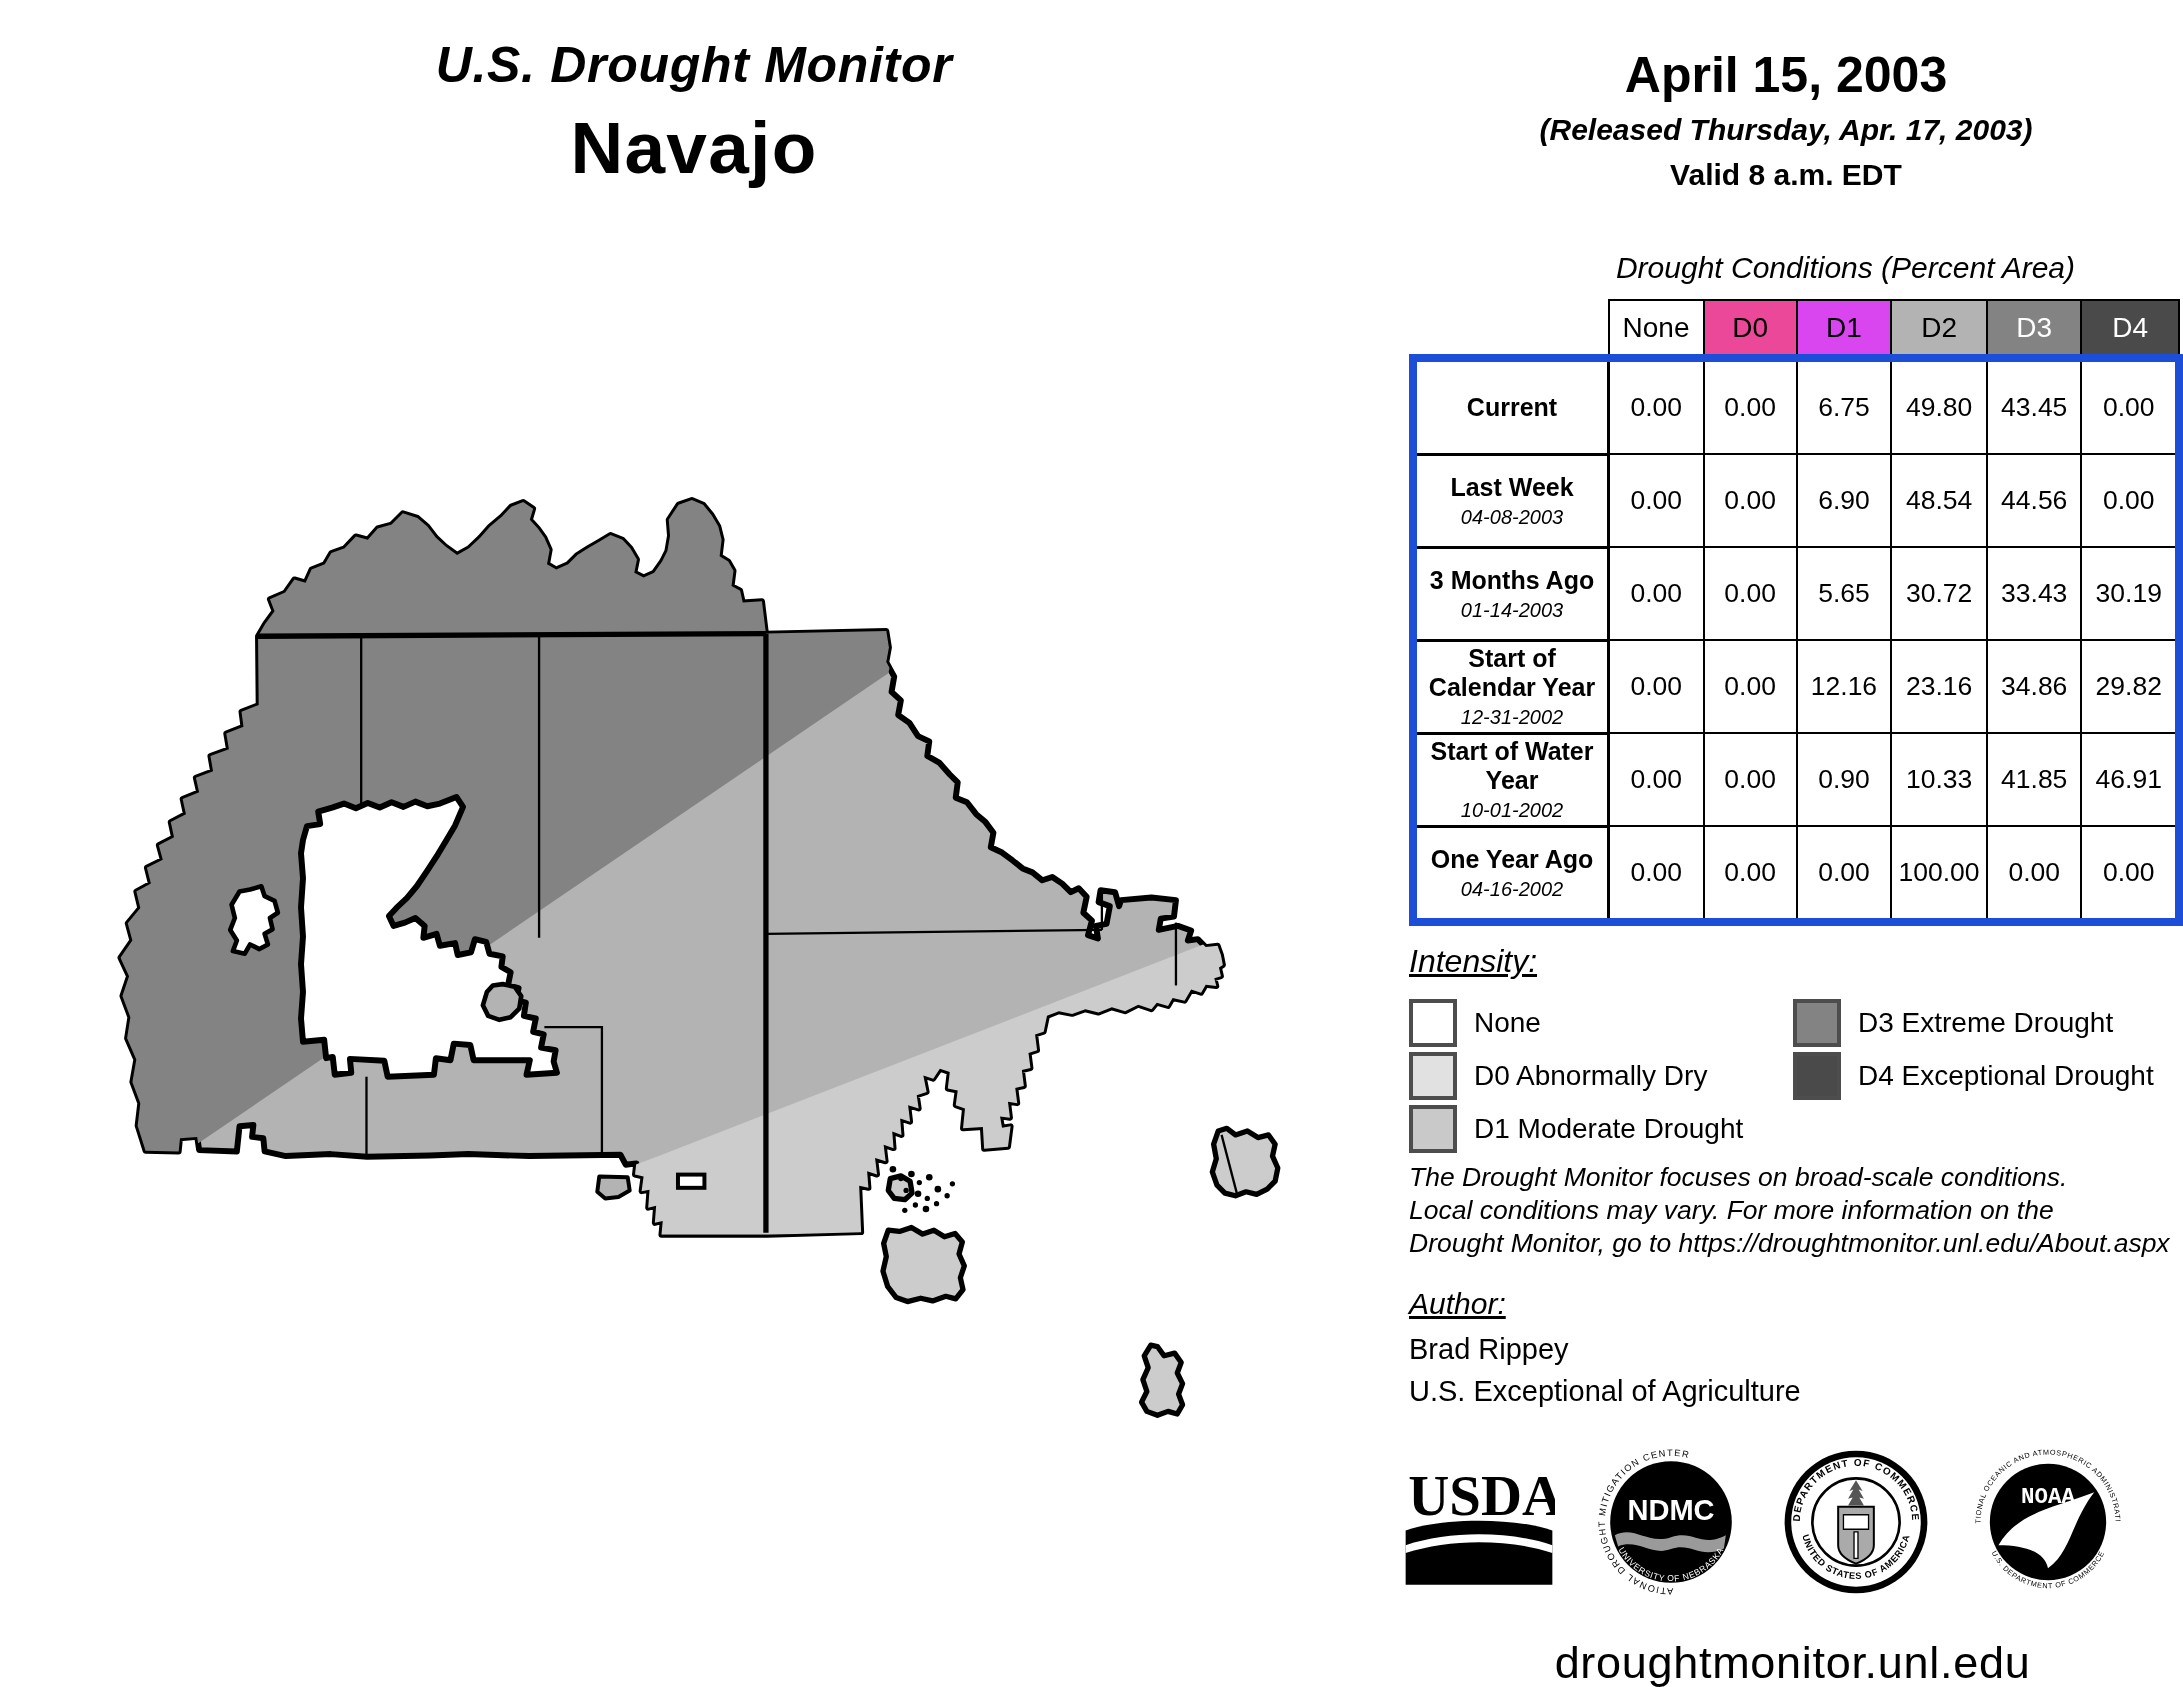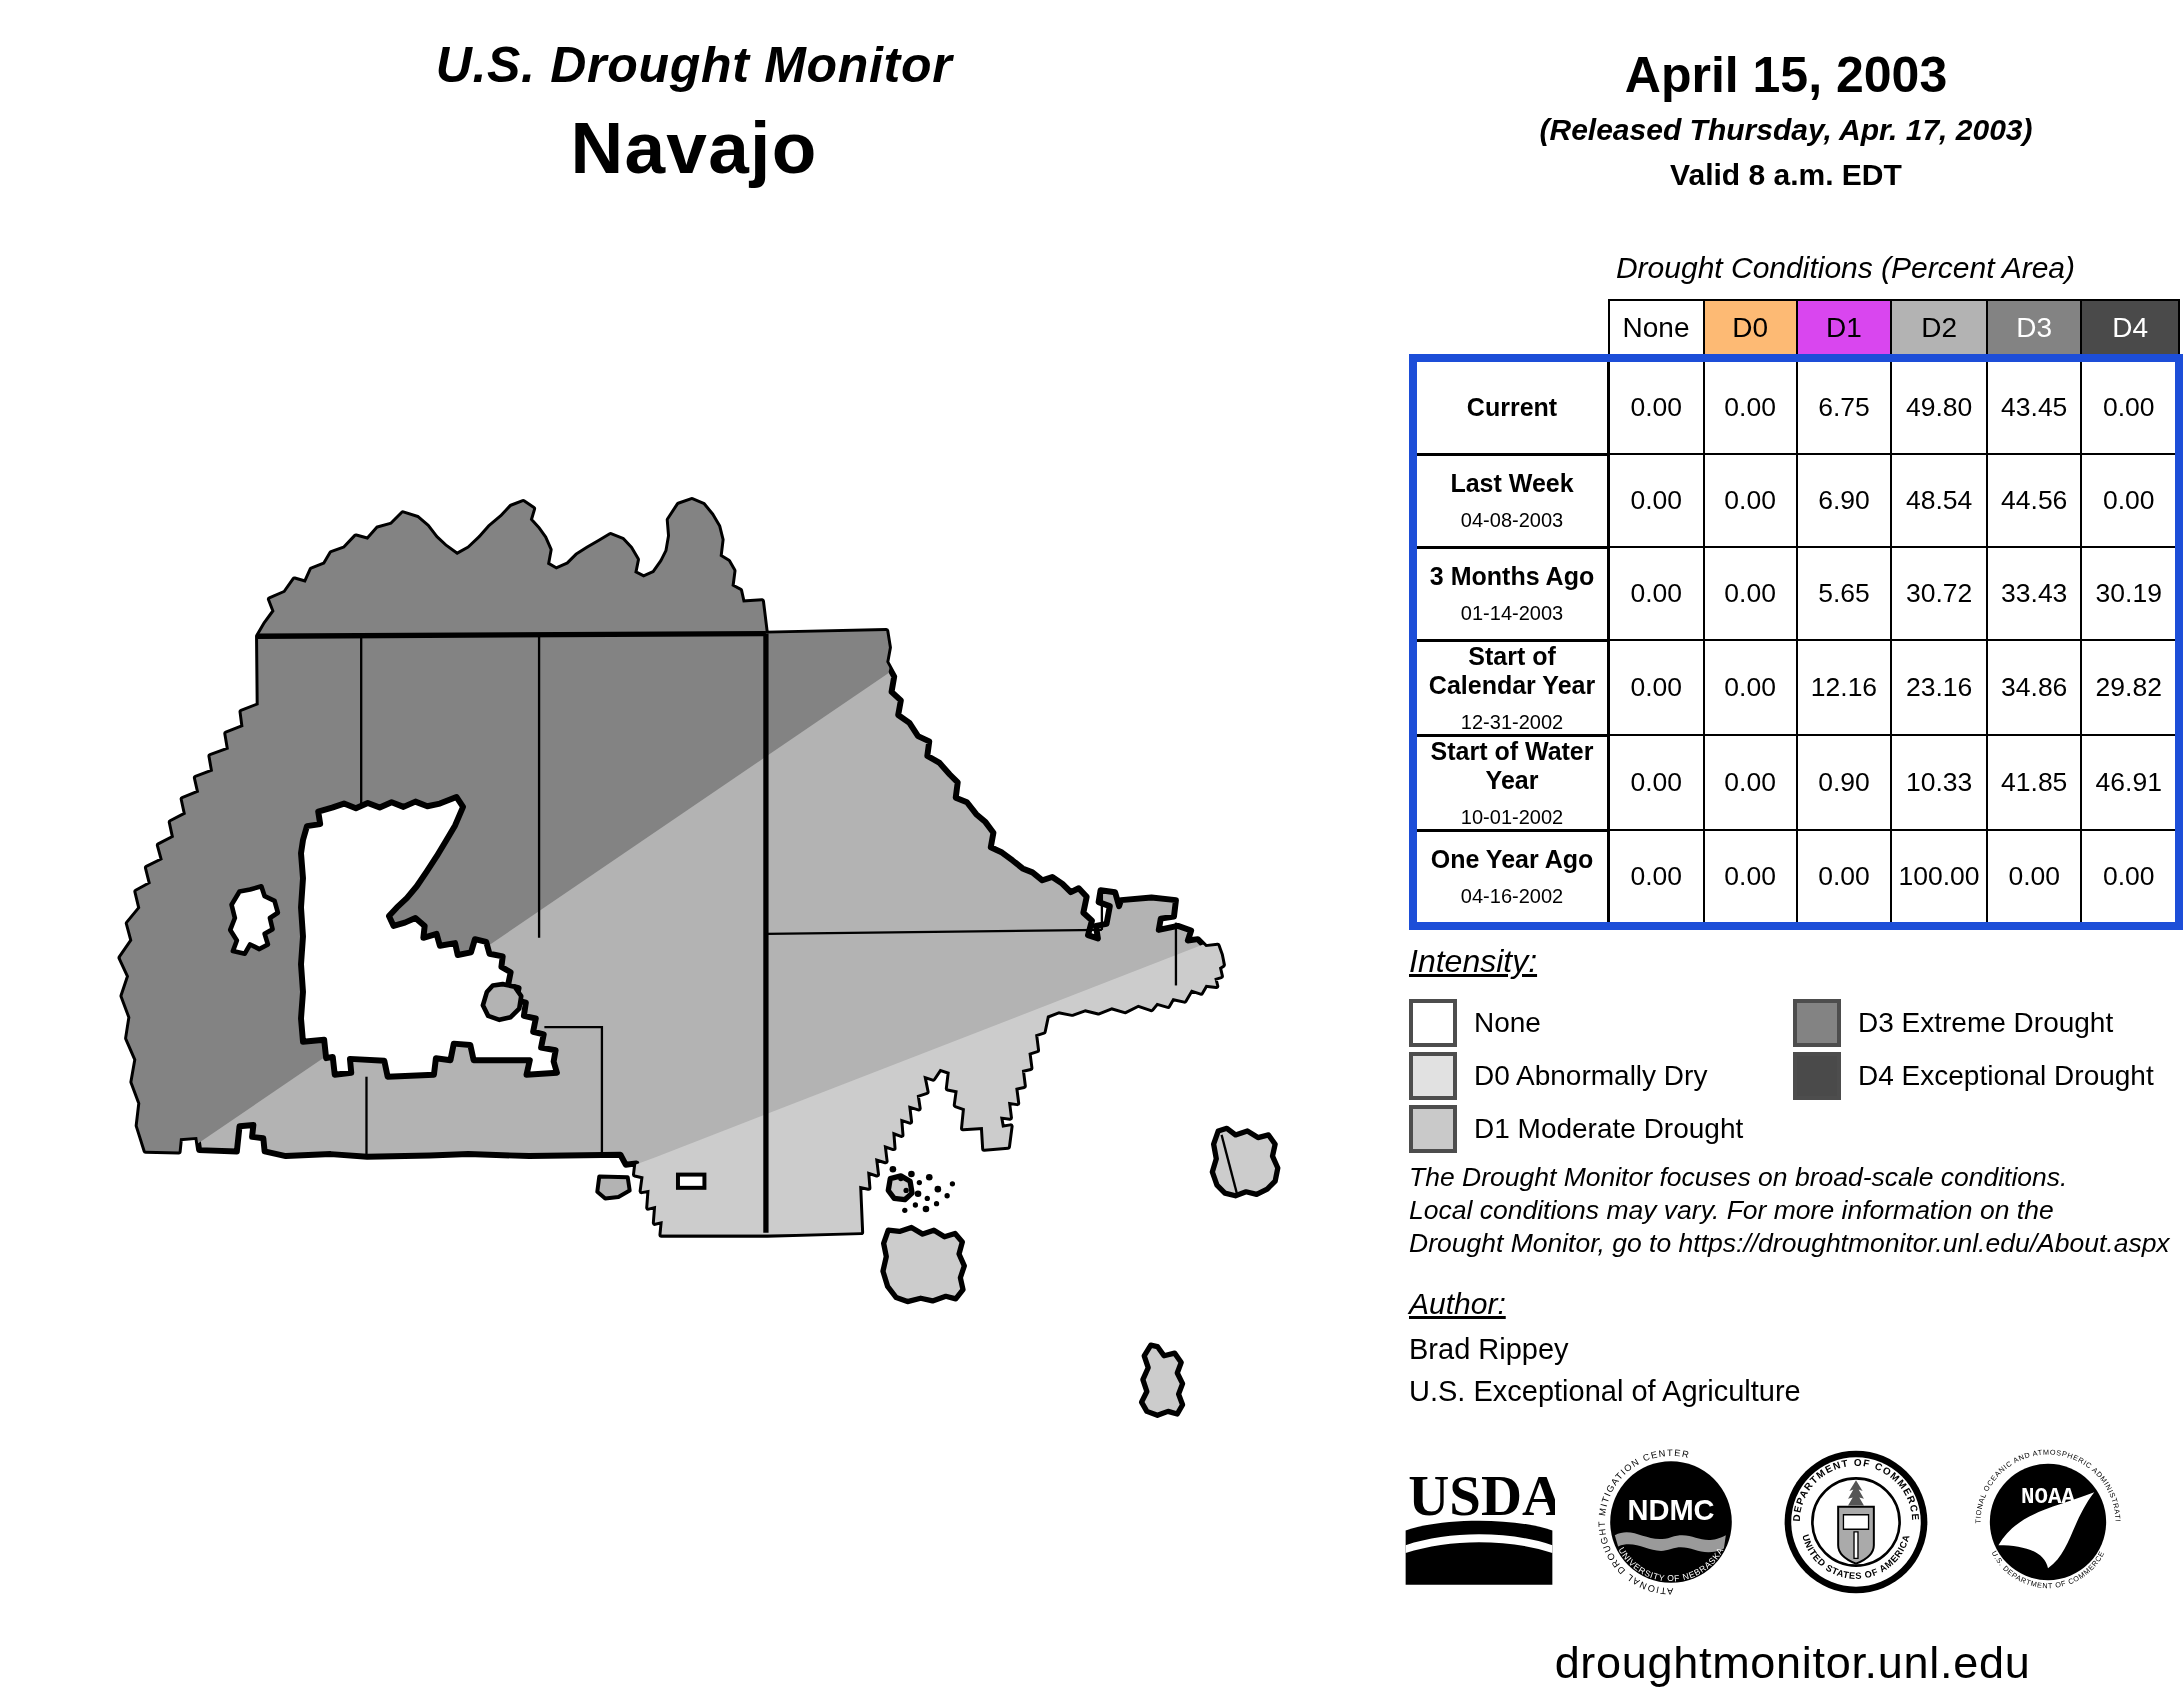--- a/index.html
+++ b/index.html
@@ -18,23 +18,23 @@
   
   .table-title{left:1508px;top:251px;width:675px;text-align:center;font-size:30px;font-style:italic;}
   .dm-table{left:1409px;top:299px;border-collapse:collapse;}
   .dm-table th,.dm-table td{padding:0;}
   .dm-table .corner{border:none;background:#fff;width:198px;}
   .dm-table th.swatch{width:95px;height:53px;font-size:28px;font-weight:normal;border:2.6px solid #000;}
   .dm-table td.val{width:95px;height:91px;text-align:center;font-size:26.5px;border:2.6px solid #000;background:#fff;}
   .dm-table td.rlabel{width:198px;border:3.3px solid #000;text-align:center;background:#fff;vertical-align:middle;}
   .dm-table tbody{border:8px solid #1d4ed8;}
   .rlabel .lab{font-size:25px;font-weight:bold;line-height:29px;}
-  .rlabel .dt{font-size:20px;margin-top:11px;}
+  .rlabel .dt{font-size:20px;font-style:italic;margin-top:4px;}
   .c-none{background:#ffffff;color:#000;}
-  .c-d0{background:#fdba74;color:#000;}
+  .c-d0{background:#ec4899;color:#000;}
   .c-d1{background:#d946ef;color:#000;}
   .c-d2{background:#b3b3b3;color:#000;}
   .c-d3{background:#838383;color:#fff;}
   .c-d4{background:#4a4a4a;color:#fff;}
 
   
   .intensity-title{left:1409px;top:943px;font-size:32px;font-style:italic;text-decoration:underline;}
   .legend{left:1409px;top:996px;width:774px;}
   .legend-col{position:absolute;top:0;}
   .legend-col.c1{left:0;}

